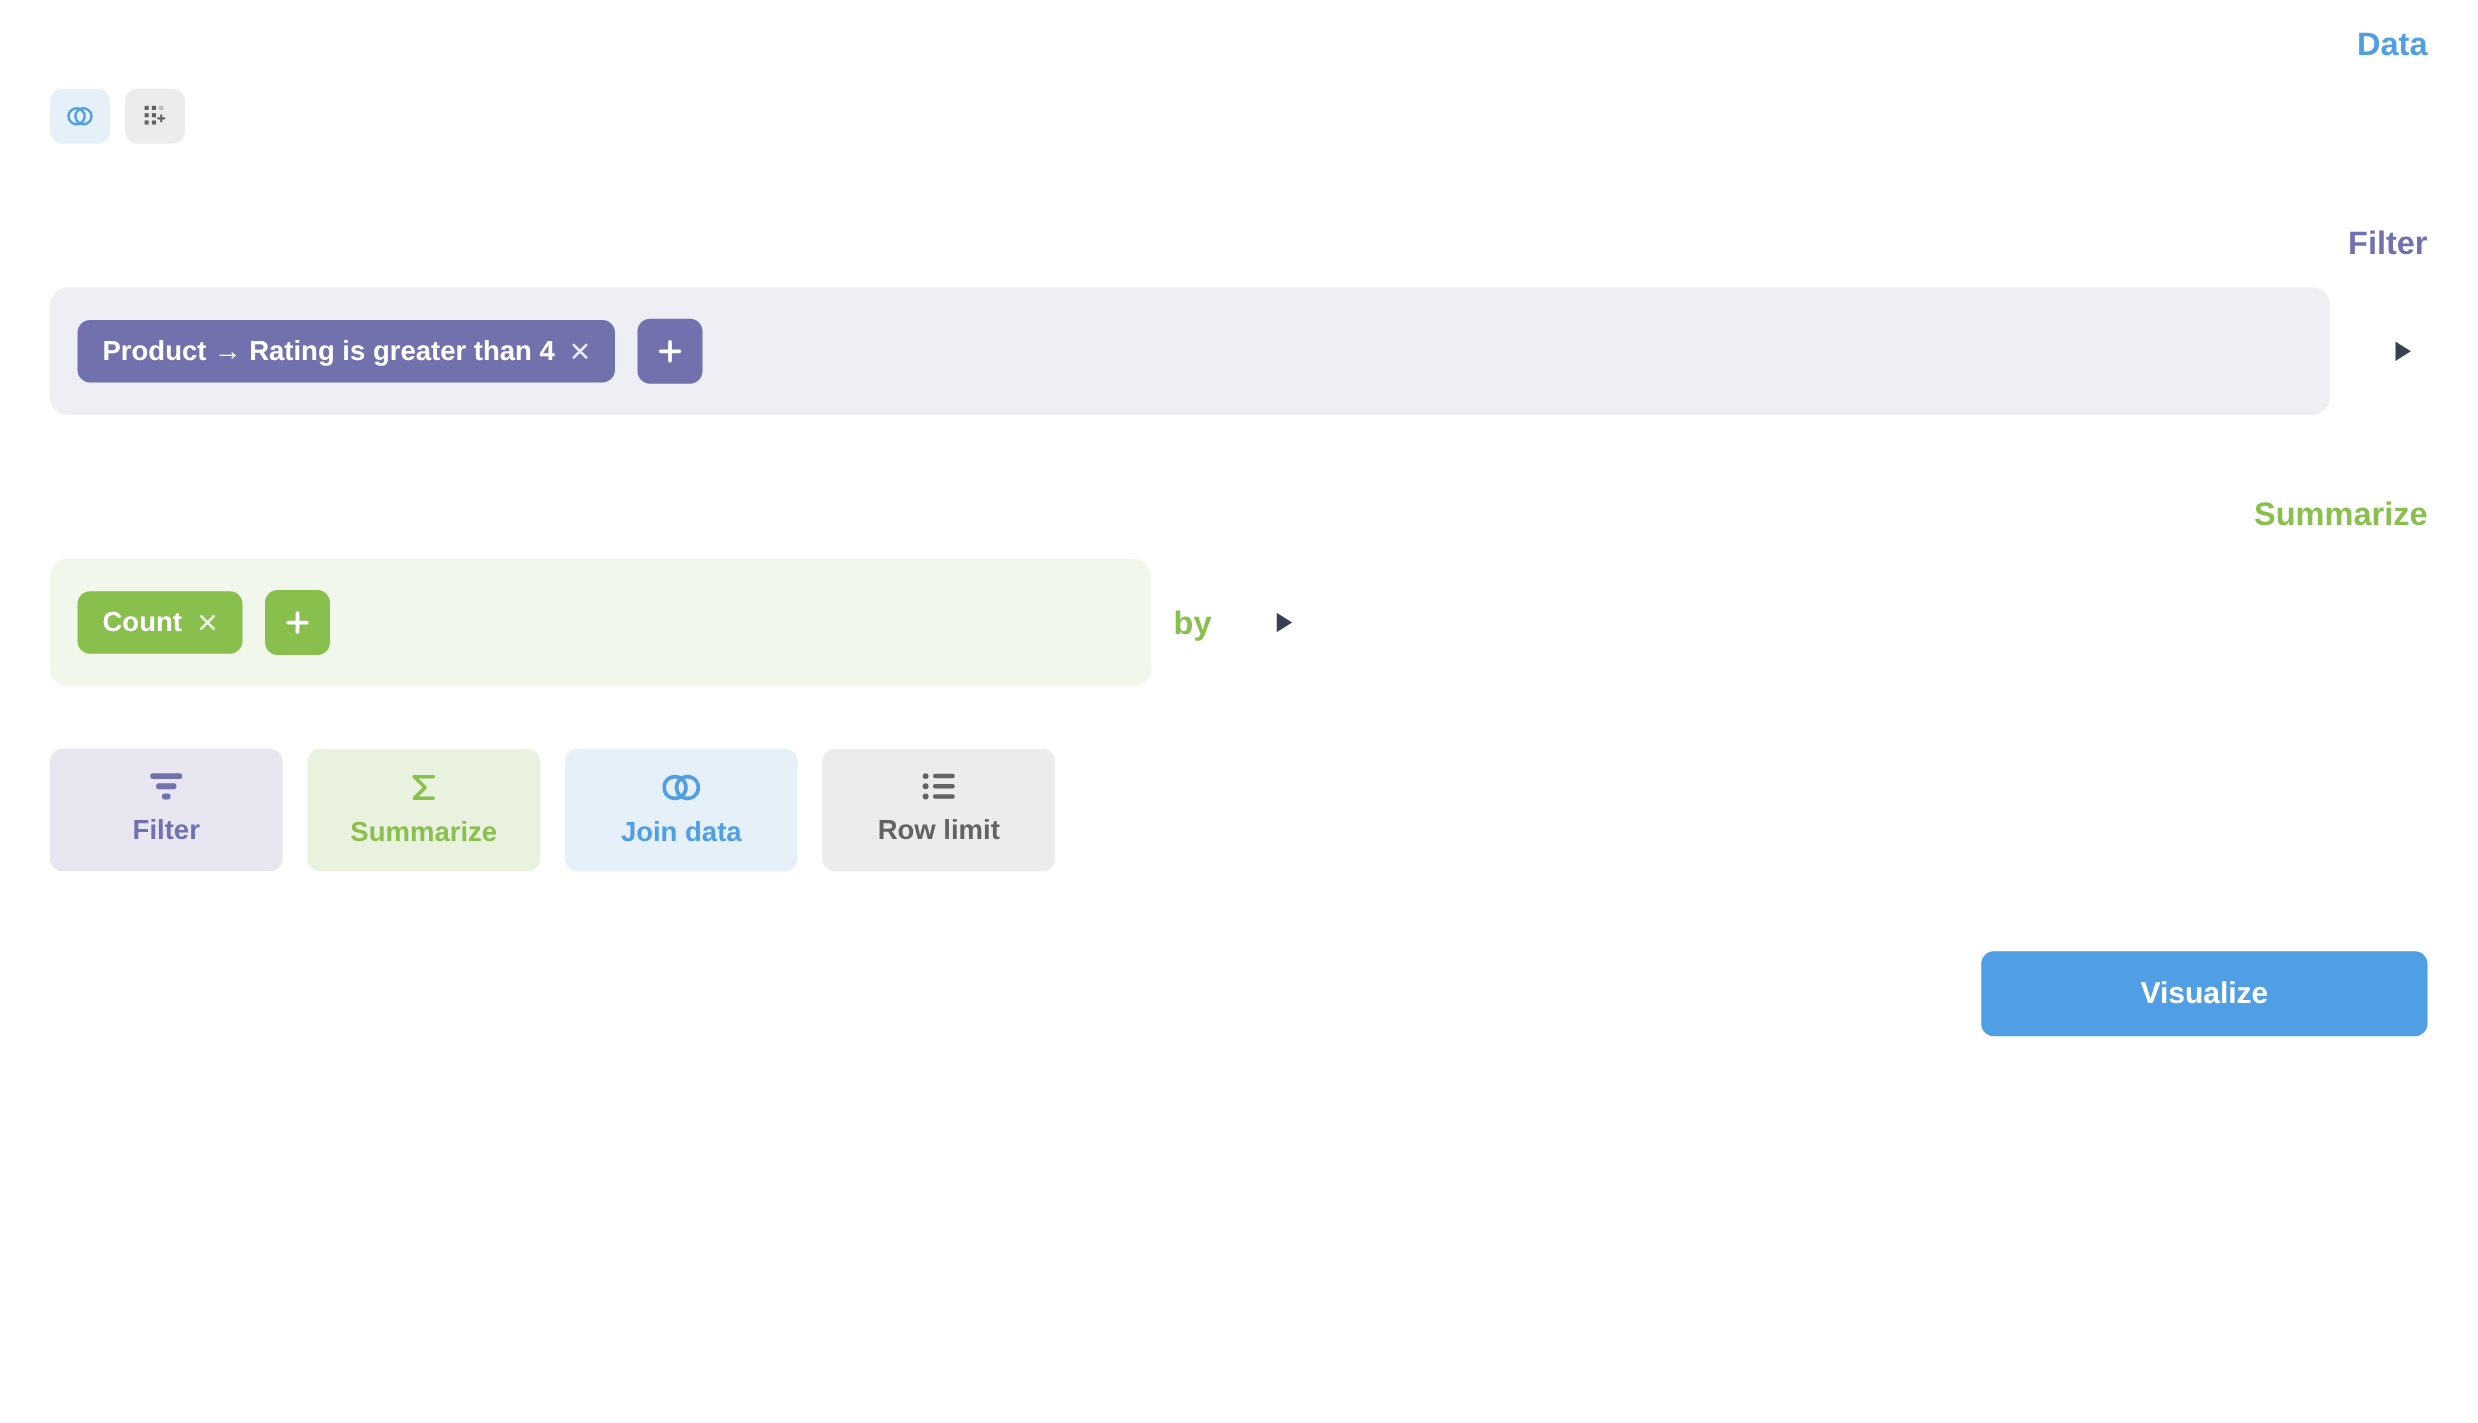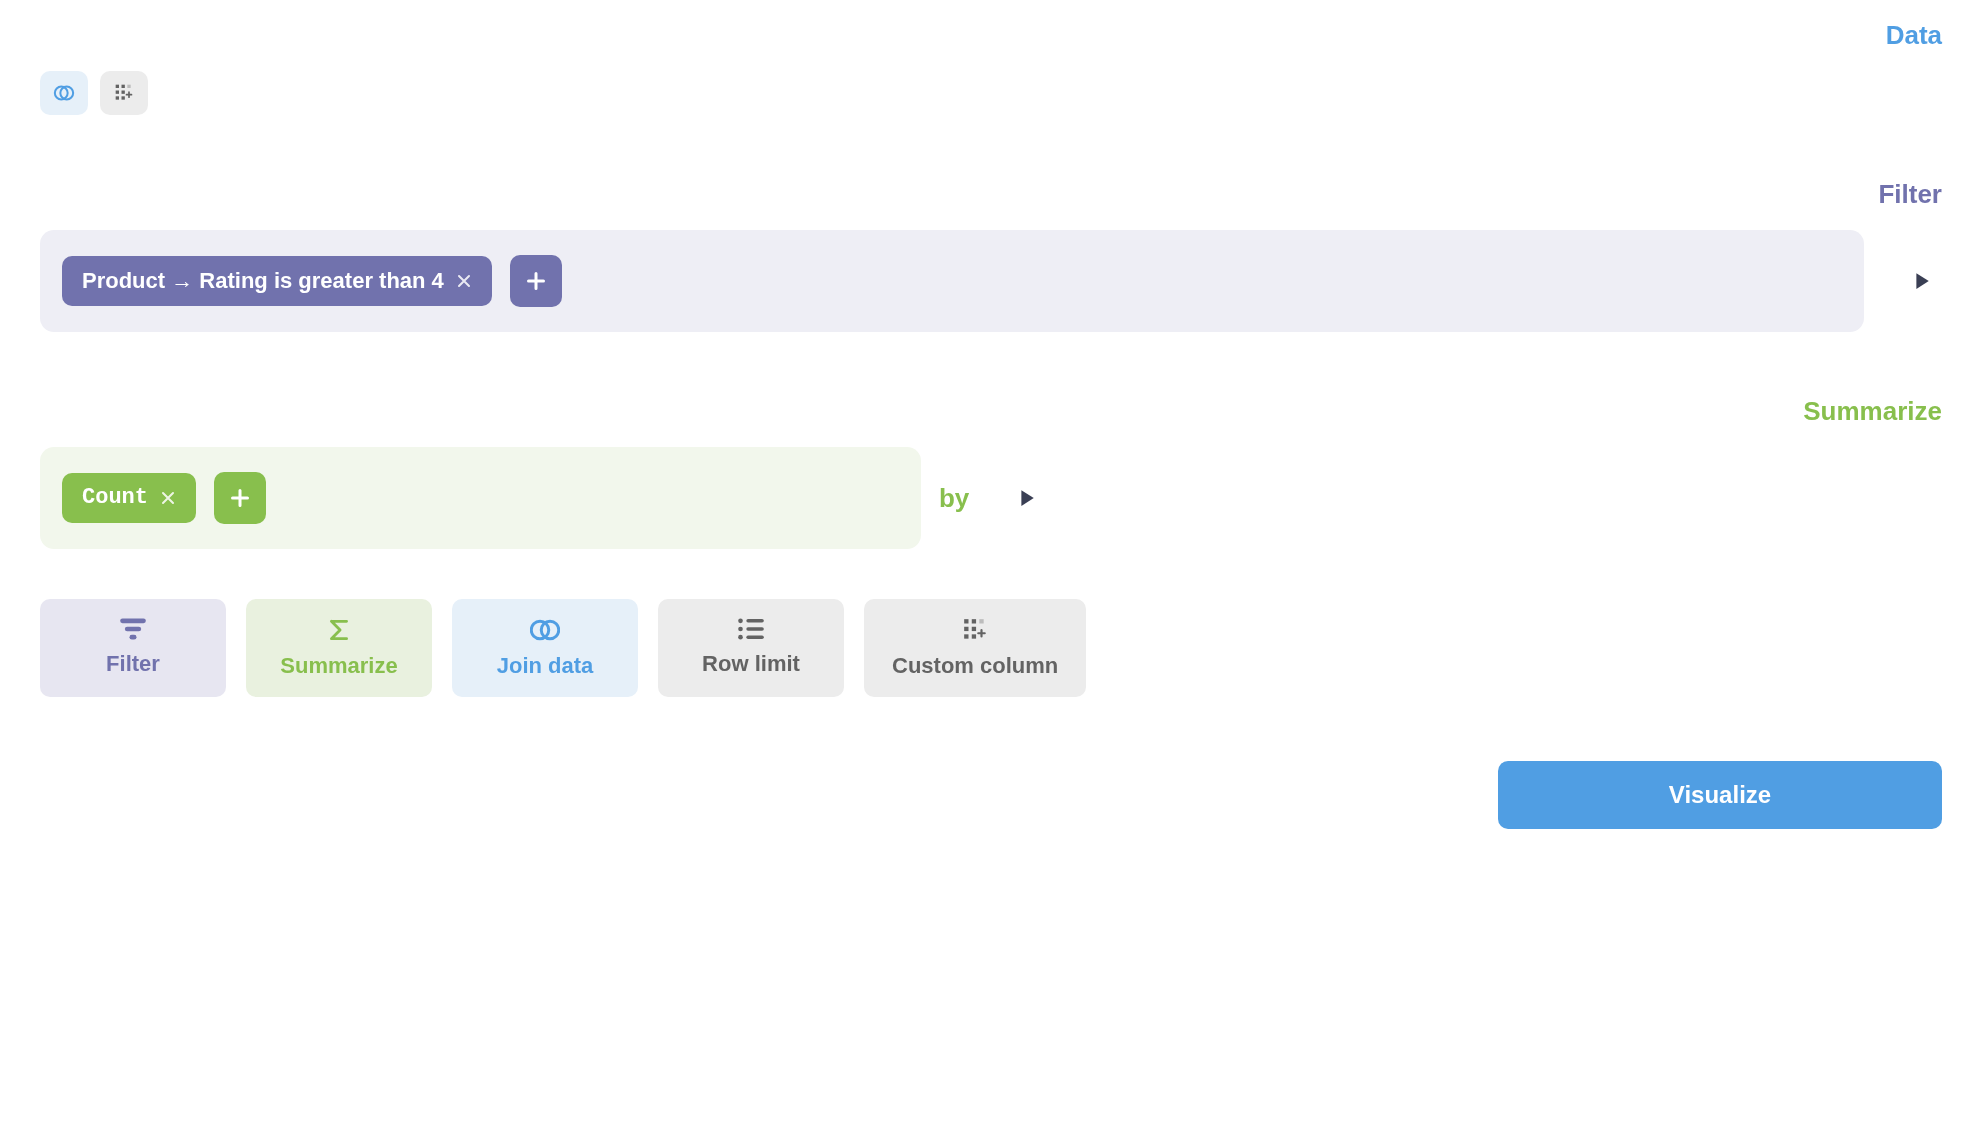--- a/index.html
+++ b/index.html
@@ -46,32 +46,32 @@
   .icon-grid span:nth-child(1){left:0;top:0;} .icon-grid span:nth-child(2){left:7px;top:0;} .icon-grid span:nth-child(3){left:14px;top:0;}
   .icon-grid span:nth-child(4){left:0;top:7px;} .icon-grid span:nth-child(5){left:7px;top:7px;} .icon-grid span:nth-child(6){left:14px;top:7px;}
   .icon-grid span:nth-child(7){left:0;top:14px;} .icon-grid span:nth-child(8){left:7px;top:14px;} .icon-grid span:nth-child(9){left:14px;top:14px;}
 
   .mini-buttons{display:flex;gap:12px;margin-top:16px;}
   .mini{width:48px;height:44px;border-radius:10px;display:flex;align-items:center;justify-content:center;cursor:pointer;}
   .mini.blue{background:var(--blue-light);color:var(--blue);}
   .mini.gray{background:var(--gray-bg);color:var(--gray);}
 
   .summary-row{display:flex;align-items:center;gap:18px;}
-  .summary-panel-left{flex:0 0 44%;font-family:Liberation Mono, monospace;}
+  .summary-panel-left{flex:0 0 44%;}
   .summary-by{color:var(--green);font-weight:700;font-size:26px;}
   .summary-panel-right{flex:1;}
 
   .action-cards{display:flex;gap:20px;margin-top:50px;margin-bottom:64px;}
   .card{border-radius:10px;padding:18px 28px;min-width:130px;display:flex;flex-direction:column;align-items:center;gap:10px;cursor:pointer;font-weight:700;font-size:22px;}
   .card.purple{background:var(--purple-light);color:var(--purple);}
   .card.green{background:var(--green-light);color:var(--green);}
   .card.blue {background:var(--blue-light);color:var(--blue);}
   .card.gray {background:var(--gray-bg);color:var(--gray);}
 
-  .visualize-btn{display:inline-flex;align-items:center;justify-content:center;background:var(--blue);color:#fff;font-weight:700;font-size:24px;border-radius:10px;padding:20px 0;width:444px;cursor:pointer;}
+  .visualize-btn{display:inline-flex;align-items:center;justify-content:center;background:var(--blue);color:#fff;font-weight:700;font-size:24px;border-radius:10px;padding:20px 0;width:357px;cursor:pointer;}
 
   svg{display:block;}
 </style>
 </head>
 <body>
 
 <div class="page">
 
   
   <div class="section">
@@ -180,33 +180,20 @@
       <svg width="28" height="24" viewBox="0 0 24 20" fill="currentColor">
         <circle cx="3" cy="3" r="2"></circle>
           <rect x="8" y="1.5" width="15" height="3" rx="1.5"></rect>
         <circle cx="3" cy="10" r="2"></circle>
           <rect x="8" y="8.5" width="15" height="3" rx="1.5"></rect>
         <circle cx="3" cy="17" r="2"></circle>
           <rect x="8" y="15.5" width="15" height="3" rx="1.5"></rect>
       </svg>
       <span>Row limit</span>
     </div>
-    <div class="card gray">
-      <svg width="26" height="26" viewBox="0 0 24 24" fill="currentColor">
-        <rect x="2" y="2" width="4" height="4"></rect>
-          <rect x="9" y="2" width="4" height="4"></rect>
-          <rect x="16" y="2" width="4" height="4" opacity=".35"></rect>
-        <rect x="2" y="9" width="4" height="4"></rect>
-          <rect x="9" y="9" width="4" height="4"></rect>
-        <rect x="2" y="16" width="4" height="4"></rect>
-          <rect x="9" y="16" width="4" height="4"></rect>
-        <path d="M18 12v3m0 0v3m0-3h3m-3 0h-3" stroke="currentColor" stroke-width="2" fill="none" stroke-linecap="round"></path>
-      </svg>
-      <span>Custom column</span>
-    </div>
   </div>
 
   
   <div class="visualize-btn">
     <span>Visualize</span>
   </div>
 
 </div>
 
 </body></html>

